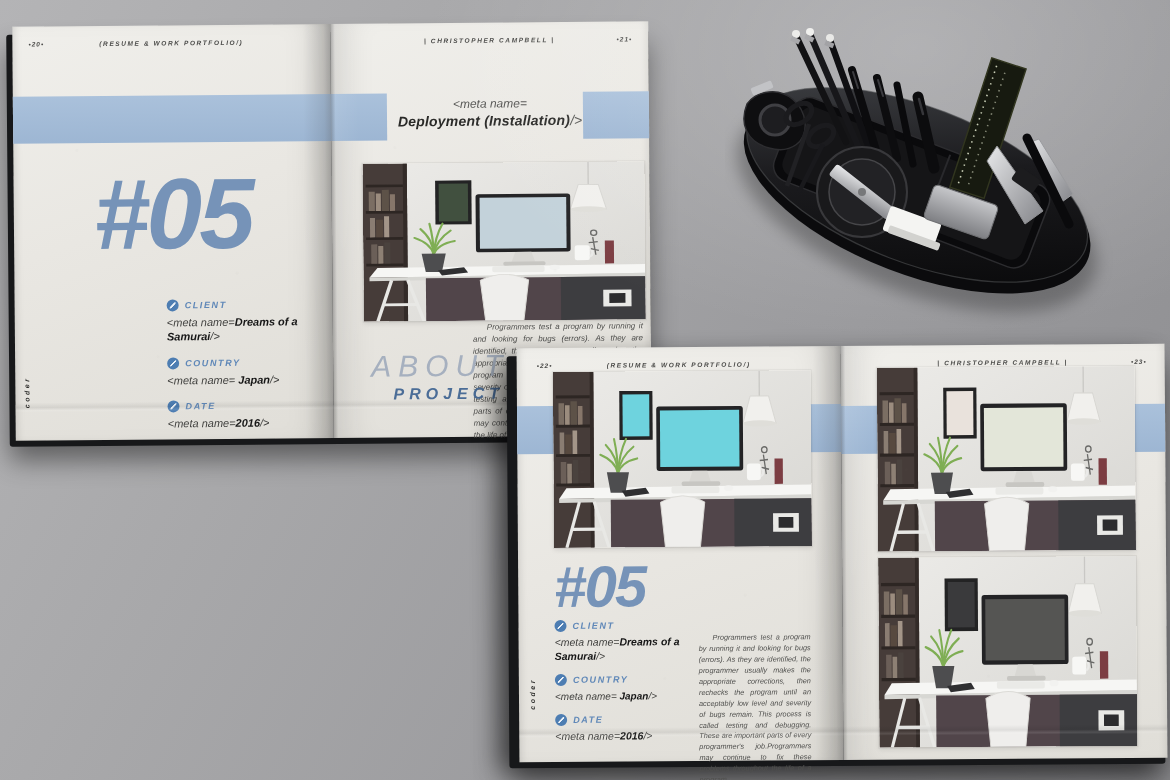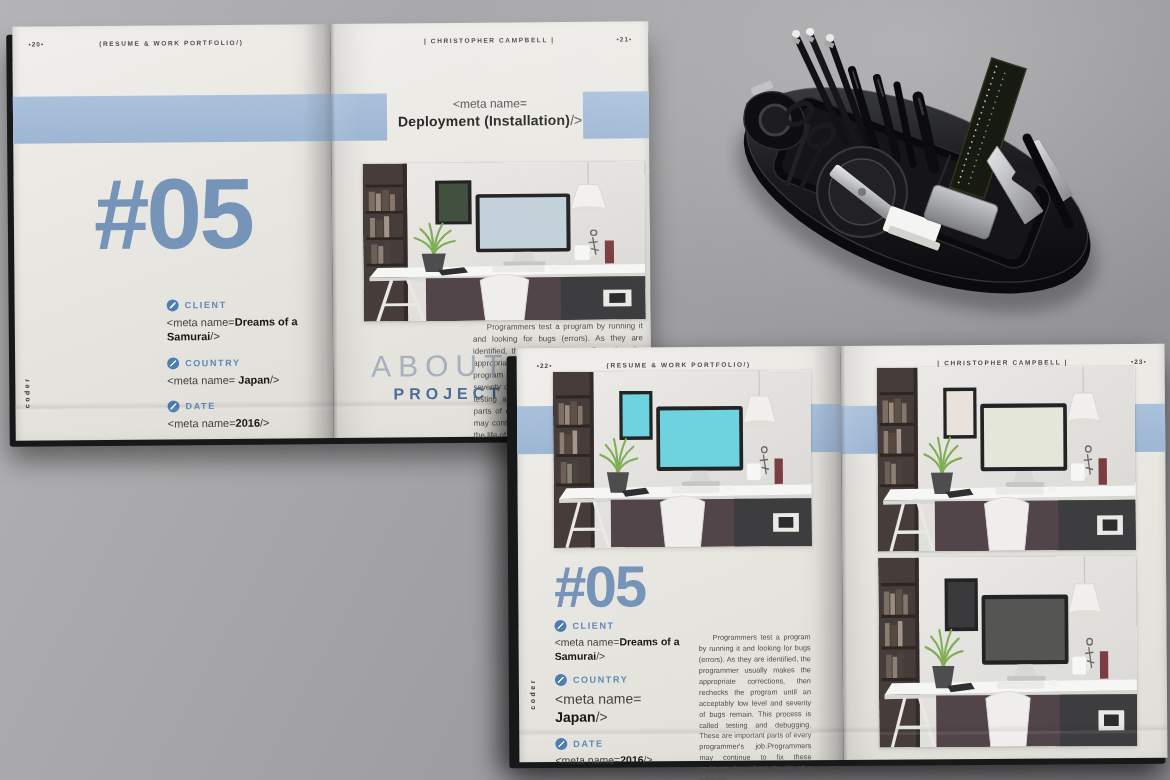--- a/index.html
+++ b/index.html
@@ -2,21 +2,21 @@
 <html><head>
 <meta charset="utf-8">
 <style>
   * { margin:0; padding:0; box-sizing:border-box; }
   html,body { width:1170px; height:780px; overflow:hidden; }
   body {
     font-family:"Liberation Sans", sans-serif;
     background:linear-gradient(118deg,#b4b4b6 0%,#a8a8aa 30%,#9a9a9d 65%,#8d8d90 100%);
     position:relative;
   }
-  .canvas { position:absolute; inset:0; }
+  .canvas { position:absolute; inset:0;font-style:italic; }
   .light-sheen { position:absolute; inset:0;
     background:radial-gradient(ellipse 700px 420px at 78% 6%, rgba(255,255,255,.22), rgba(255,255,255,0) 70%);
     pointer-events:none; }
 
   
   .spread { position:absolute; display:flex; }
   .book-under { position:absolute; background:#17181a; border-radius:3px;
     box-shadow:0 14px 26px rgba(0,0,0,.45); }
   .page { position:relative; height:100%;
     background:linear-gradient(160deg,#f0efeb 0%,#e9e7e2 45%,#e0ded8 100%); }
@@ -335,21 +335,21 @@
             <span class="f-icon"></span>
             <span>CLIENT</span>
           </div>
           <div class="f-value" style="font-size:10.5px; width:138px;"><span>&lt;meta name=</span><b>Dreams of a Samurai</b><span>/&gt;</span></div>
         </div>
         <div class="field" style="margin-bottom:11px;">
           <div class="f-label">
             <span class="f-icon"></span>
             <span>COUNTRY</span>
           </div>
-          <div class="f-value" style="font-size:14px; width:138px;"><span>&lt;meta name= </span><b>Japan</b><span>/&gt;</span></div>
+          <div class="f-value" style="font-size:10px; width:138px;"><span>&lt;meta name= </span><b>Japan</b><span>/&gt;</span></div>
         </div>
         <div class="field">
           <div class="f-label">
             <span class="f-icon"></span>
             <span>DATE</span>
           </div>
           <div class="f-value" style="font-size:10.5px; width:138px;"><span>&lt;meta name=</span><b>2016</b><span>/&gt;</span></div>
         </div>
       </div>
 

